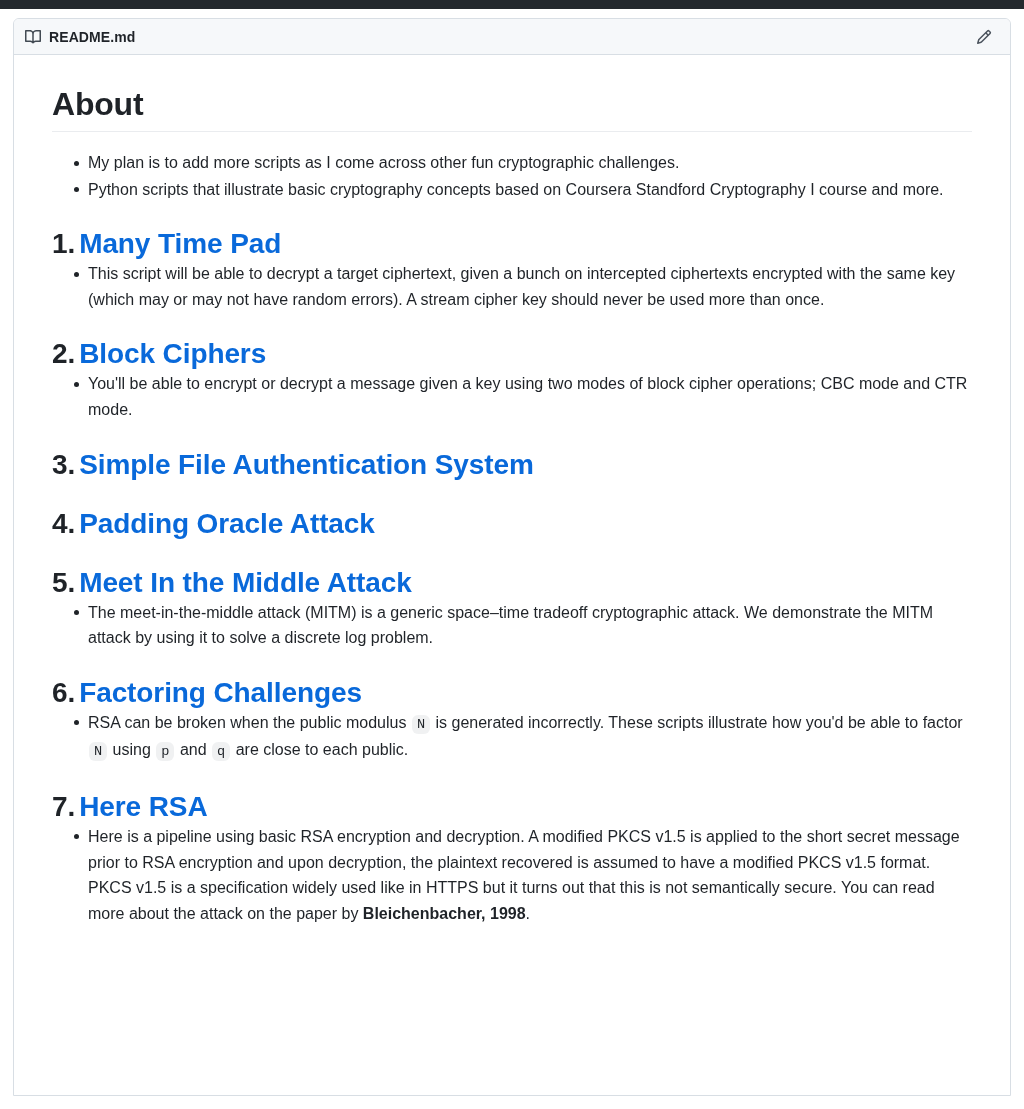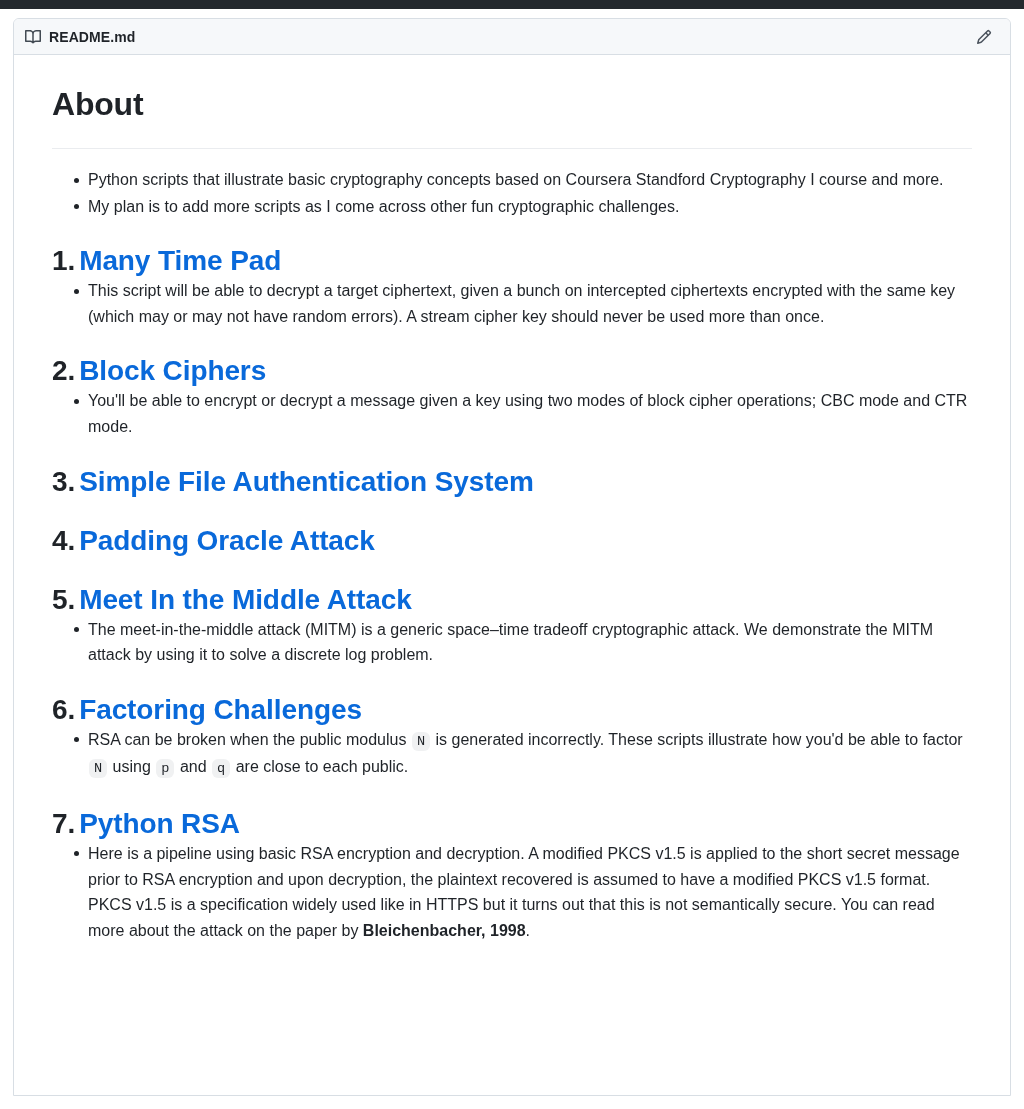--- a/index.html
+++ b/index.html
@@ -83,21 +83,21 @@
   
   .readme-body {
     padding: 29px 38px 20px 38px;
     box-sizing: border-box;
   }
 
   h1.about {
     font-size: 32px;
     line-height: 1.25;
     font-weight: bold;
-    margin: 0 0 24px 0;
+    margin: 0 0 7px 0;
     padding-bottom: 0;
     color: #1f2328;
     letter-spacing: -0.2px;
   }
   .rule {
     height: 1px;
     background: #eaecef;
     margin: 0 0 18px 0;
   }
 
@@ -182,22 +182,22 @@
       </svg>
     </span>
   </div>
 
   <div class="readme-body">
 
     <h1 class="about">About</h1>
     <div class="rule"></div>
 
     <ul class="md-list intro-list">
+      <li>My plan is to add more scripts as I come across other fun cryptographic challenges.</li>
       <li>Python scripts that illustrate basic cryptography concepts based on Coursera Standford Cryptography I course and more.</li>
-      <li>My plan is to add more scripts as I come across other fun cryptographic challenges.</li>
     </ul>
 
     <div class="section-block">
       <h3 class="section-heading">
         <span class="num">1.</span><a class="link" href="#">Many Time Pad</a>
       </h3>
       <ul class="md-list section-list">
         <li>This script will be able to decrypt a target ciphertext, given a bunch on intercepted ciphertexts encrypted with the same key (which may or may not have random errors). A stream cipher key should never be used more than once.</li>
       </ul>
     </div>
@@ -236,21 +236,21 @@
       <h3 class="section-heading">
         <span class="num">6.</span><a class="link" href="#">Factoring Challenges</a>
       </h3>
       <ul class="md-list section-list">
         <li><span>RSA can be broken when the public modulus </span><code class="inline">N</code><span> is generated incorrectly. These scripts illustrate how you'd be able to factor </span><code class="inline">N</code><span> using </span><code class="inline">p</code><span> and </span><code class="inline">q</code><span> are close to each public.</span></li>
       </ul>
     </div>
 
     <div class="section-block">
       <h3 class="section-heading">
-        <span class="num">7.</span><a class="link" href="#">Python RSA</a>
+        <span class="num">7.</span><a class="link" href="#">Here RSA</a>
       </h3>
       <ul class="md-list section-list">
         <li><span>Here is a pipeline using basic RSA encryption and decryption. A modified PKCS v1.5 is applied to the short secret message prior to RSA encryption and upon decryption, the plaintext recovered is assumed to have a modified PKCS v1.5 format. PKCS v1.5 is a specification widely used like in HTTPS but it turns out that this is not semantically secure. You can read more about the attack on the paper by </span><b class="strong">Bleichenbacher, 1998</b><span>.</span></li>
       </ul>
     </div>
 
   </div>
 </div>
 
 </body></html>

